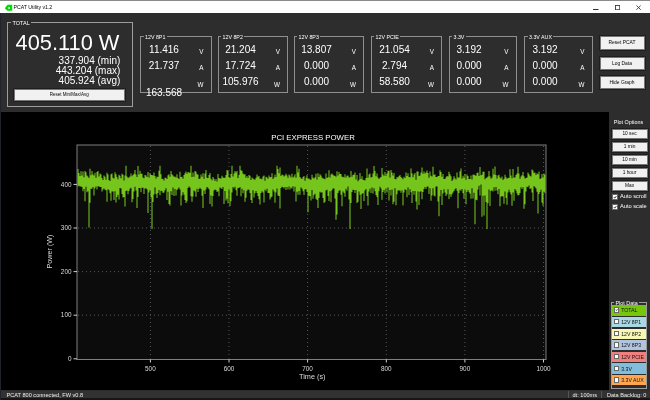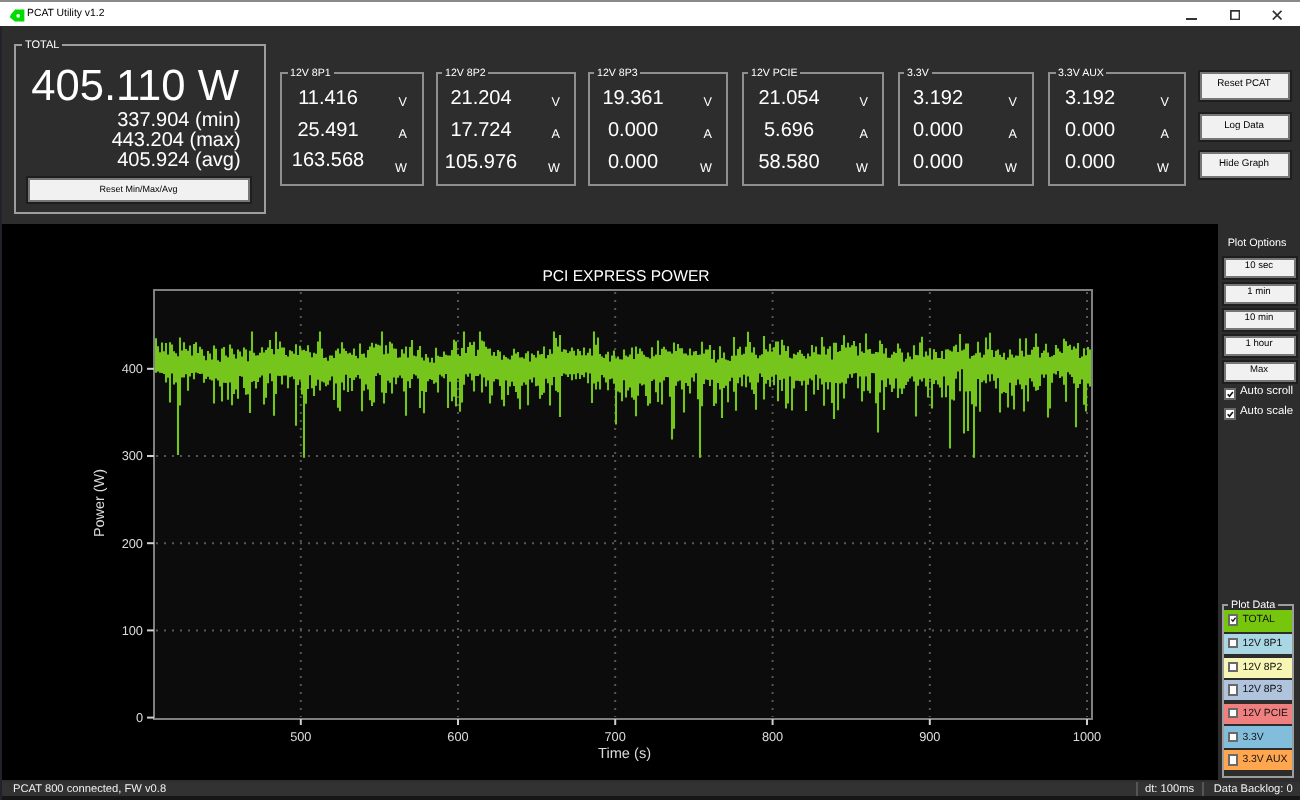--- a/index.html
+++ b/index.html
@@ -84,48 +84,48 @@
 <div class="gb" style="left:7px;top:22.3px;width:126.4px;height:84.4px;border-color:#9d9d9d">
     <span class="gl" style="left:3px;background:#2d2d2d;font-size:5.5px">TOTAL</span>
   </div>
 <div class="lab" style="left:8px;top:29.8px;width:119px;text-align:center;font-size:21.8px">405.110&nbsp;W</div>
 <div class="lab" style="left:20px;top:55.6px;width:100.3px;text-align:right;font-size:10px;line-height:10.35px">337.904 (min)<br>443.204 (max)<br>405.924 (avg)</div>
 <div class="btn" style="left:14px;top:88.5px;width:110.5px;height:12px;font-size:4.5px;line-height:10px">Reset Min/Max/Avg</div>
 <div class="gb" style="left:140px;top:36px;width:71.5px;height:56.5px;border-color:#8f8f8f">
     <span class="gl" style="left:2.5px;background:#2d2d2d;font-size:5.3px">12V 8P1</span>
     <div class="num" style="top:6.6px">11.416</div>
     <div class="unit" style="top:10.8px">V</div>
-    <div class="num" style="top:23.0px">25.491</div>
-    <div class="unit" style="top:27.2px">A</div>
-    <div class="num" style="top:38px">163.568</div>
+    <div class="num" style="top:23.0px">21.737</div>
+    <div class="unit" style="top:27.2px">A</div>
+    <div class="num" style="top:50px">163.568</div>
     <div class="unit" style="top:43.6px">W</div>
   </div>
 <div class="gb" style="left:217.5px;top:36px;width:70.5px;height:56.5px;border-color:#8f8f8f">
     <span class="gl" style="left:2.5px;background:#2d2d2d;font-size:5.3px">12V 8P2</span>
     <div class="num" style="top:6.6px">21.204</div>
     <div class="unit" style="top:10.8px">V</div>
     <div class="num" style="top:23.0px">17.724</div>
     <div class="unit" style="top:27.2px">A</div>
     <div class="num" style="top:39.4px">105.976</div>
     <div class="unit" style="top:43.6px">W</div>
   </div>
 <div class="gb" style="left:293.5px;top:36px;width:70.5px;height:56.5px;border-color:#8f8f8f">
     <span class="gl" style="left:2.5px;background:#2d2d2d;font-size:5.3px">12V 8P3</span>
-    <div class="num" style="top:6.6px">19.361</div>
+    <div class="num" style="top:6.6px">13.807</div>
     <div class="unit" style="top:10.8px">V</div>
     <div class="num" style="top:23.0px">0.000</div>
     <div class="unit" style="top:27.2px">A</div>
     <div class="num" style="top:39.4px">0.000</div>
     <div class="unit" style="top:43.6px">W</div>
   </div>
 <div class="gb" style="left:370.5px;top:36px;width:71.5px;height:56.5px;border-color:#8f8f8f">
     <span class="gl" style="left:2.5px;background:#2d2d2d;font-size:5.3px">12V PCIE</span>
     <div class="num" style="top:6.6px">21.054</div>
     <div class="unit" style="top:10.8px">V</div>
-    <div class="num" style="top:23.0px">5.696</div>
+    <div class="num" style="top:23.0px">2.794</div>
     <div class="unit" style="top:27.2px">A</div>
     <div class="num" style="top:39.4px">58.580</div>
     <div class="unit" style="top:43.6px">W</div>
   </div>
 <div class="gb" style="left:448.5px;top:36px;width:68px;height:56.5px;border-color:#8f8f8f">
     <span class="gl" style="left:2.5px;background:#2d2d2d;font-size:5.3px">3.3V</span>
     <div class="num" style="top:6.6px">3.192</div>
     <div class="unit" style="top:10.8px">V</div>
     <div class="num" style="top:23.0px">0.000</div>
     <div class="unit" style="top:27.2px">A</div>

